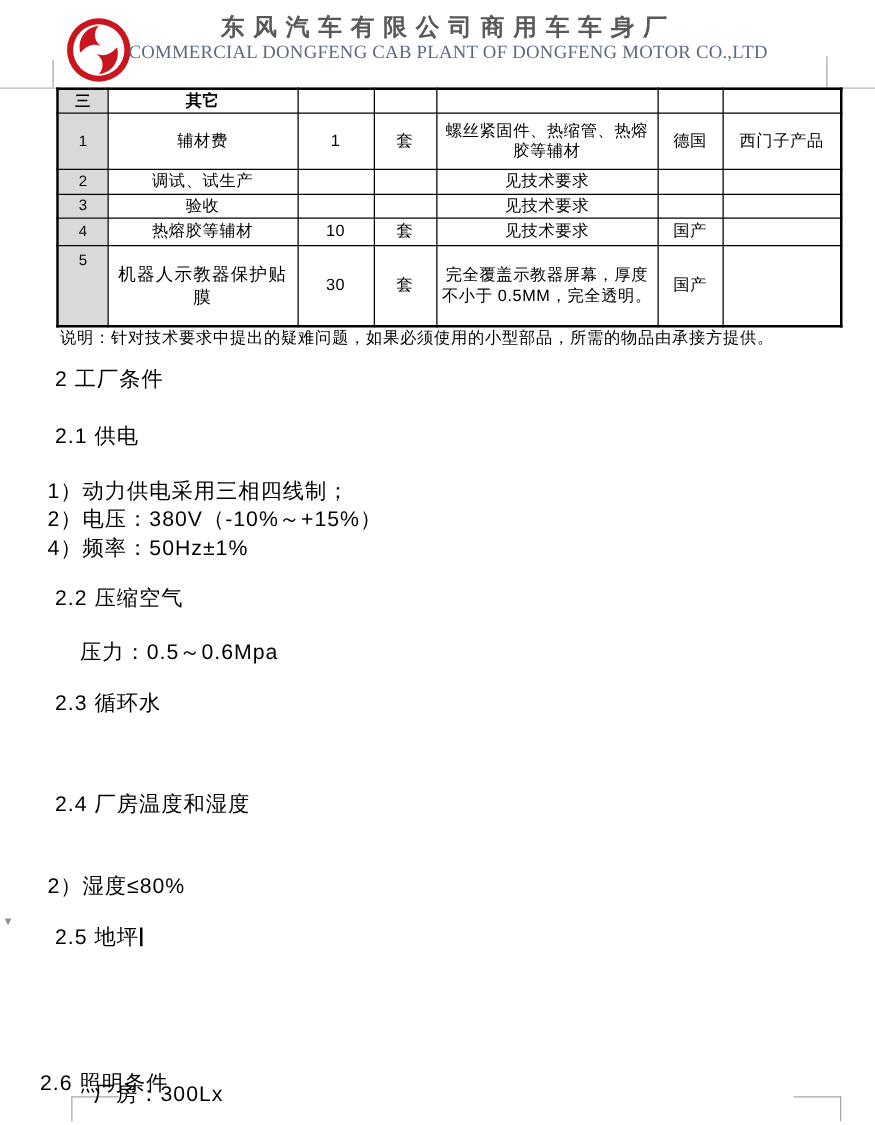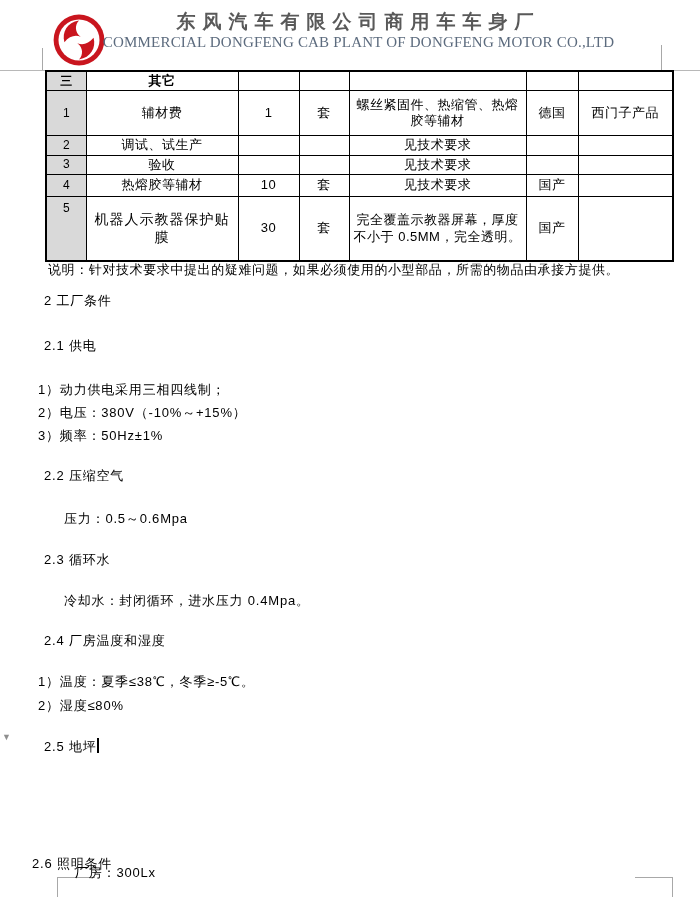--- a/index.html
+++ b/index.html
@@ -40,21 +40,21 @@
   td.left{text-align:left;}
   td.vtop{vertical-align:top;}
   td.vbot{vertical-align:bottom;padding-bottom:3px;}
   td.name-tall{font-size:14px;letter-spacing:1px;}
 
   
   .note{
     position:absolute;left:48px;top:261px;width:640px;
     font-size:13px;letter-spacing:0.6px;white-space:nowrap;
   }
-  .bline{position:absolute;font-size:13px;letter-spacing:0.8px;white-space:nowrap;}
+  .bline{position:absolute;font-size:17px;letter-spacing:0.8px;white-space:nowrap;}
   .cursor{
     display:inline-block;width:1.5px;height:15px;background:#000;
     margin-left:1px;vertical-align:-2px;
   }
   .outline-tri{
     position:absolute;left:2px;top:733px;font-size:9px;color:#8f8f8f;line-height:1;
   }
 </style>
 </head>
 <body>
@@ -147,27 +147,25 @@
     </tr>
   </tbody>
     </table>
 
   <div class="note">说明：针对技术要求中提出的疑难问题，如果必须使用的小型部品，所需的物品由承接方提供。</div>
 
   <div class="bline" style="left:44px;top:292px;">2 工厂条件</div>
   <div class="bline" style="left:44px;top:337px;">2.1 供电</div>
   <div class="bline" style="left:38px;top:381px;">1）动力供电采用三相四线制；</div>
   <div class="bline" style="left:38px;top:404px;">2）电压：380V（-10%～+15%）</div>
-  <div class="bline" style="left:38px;top:427px;">3）频率：50Hz±1%</div>
+  <div class="bline" style="left:38px;top:427px;">4）频率：50Hz±1%</div>
   <div class="bline" style="left:44px;top:467px;">2.2 压缩空气</div>
   <div class="bline" style="left:64px;top:510px;">压力：0.5～0.6Mpa</div>
   <div class="bline" style="left:44px;top:551px;">2.3 循环水</div>
-  <div class="bline" style="left:64px;top:592px;">冷却水：封闭循环，进水压力 0.4Mpa。</div>
   <div class="bline" style="left:44px;top:632px;">2.4 厂房温度和湿度</div>
-  <div class="bline" style="left:38px;top:673px;">1）温度：夏季≤38℃，冬季≥-5℃。</div>
   <div class="bline" style="left:38px;top:697px;">2）湿度≤80%</div>
   <div class="bline" style="left:44px;top:738px;"><span>2.5 地坪</span><span class="cursor"></span></div>
   <div class="bline" style="left:32px;top:823px;margin-top:32px;">2.6 照明条件</div>
   <div class="bline" style="left:75px;top:864px;">厂房：300Lx</div>
 
   <div class="outline-tri">▼</div>
 
 </div>
 
 </body></html>

